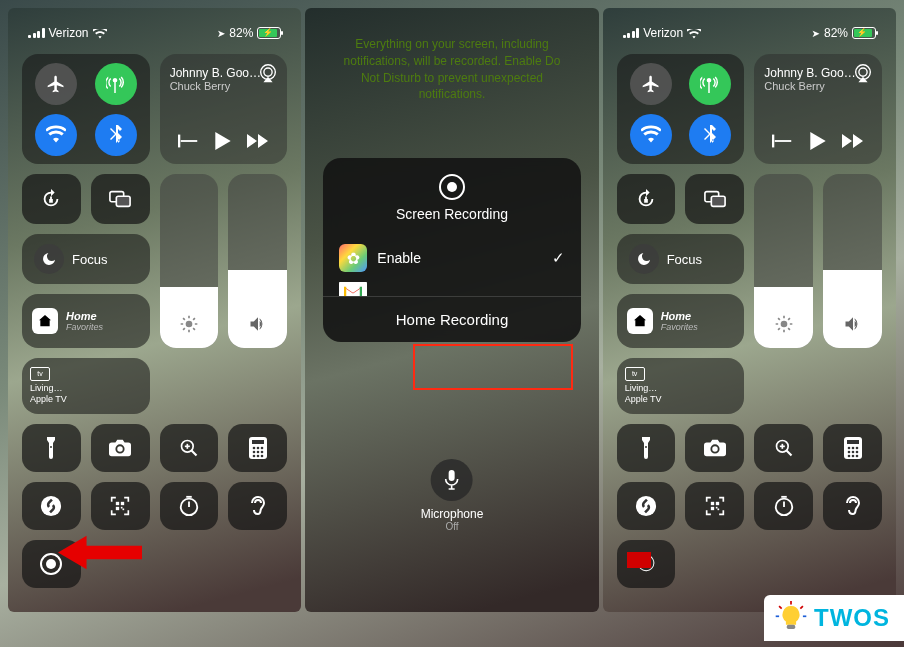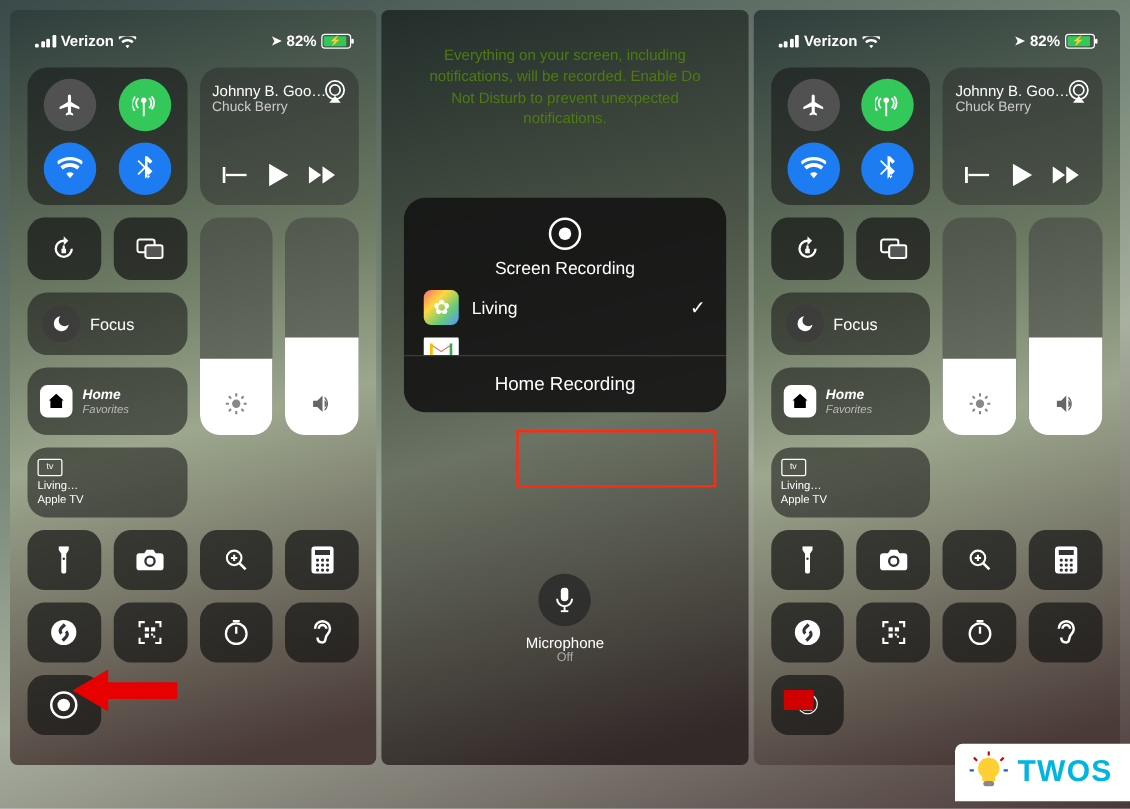--- a/index.html
+++ b/index.html
@@ -7,21 +7,21 @@
   width: 904px; height: 647px;
   background: linear-gradient(160deg, #3a4a4a 0%, #7a8a7a 40%, #a8b0a0 60%, #4a3838 100%);
   font-family: -apple-system, "Helvetica Neue", Arial, sans-serif;
   position: relative; overflow: hidden;
 }
 .panels { display: flex; gap: 4px; padding: 8px; height: 620px; }
 .panel { flex: 1; position: relative; border-radius: 6px; overflow: hidden; }
 .panel.blur { background: linear-gradient(165deg, #2f3e3c 0%, #6b7862 35%, #9ca78e 55%, #4a3a38 95%); }
 
 
-.status { position: absolute; top: 14px; left: 0; right: 0; height: 22px; display: flex; justify-content: space-between; align-items: center; padding: 0 20px; color: #fff; font-size: 12px; font-weight: 700; }
+.status { position: absolute; top: 14px; left: 0; right: 0; height: 22px; display: flex; justify-content: space-between; align-items: center; padding: 0 20px; color: #fff; font-size: 12px; font-weight: 400; }
 .status .left, .status .right { display: flex; align-items: center; gap: 4px; }
 .sig { display: inline-flex; align-items: flex-end; gap: 1.5px; height: 10px; }
 .sig b { width: 3px; background: #fff; border-radius: 1px; }
 .sig b:nth-child(1){height:3px} .sig b:nth-child(2){height:5px} .sig b:nth-child(3){height:7px} .sig b:nth-child(4){height:10px}
 .wifi-icn { width: 14px; height: 10px; position: relative; }
 .wifi-icn svg { width:14px; height:10px; }
 .bat { width: 24px; height: 12px; border: 1.5px solid #fff; border-radius: 3px; position: relative; display:inline-block; vertical-align:middle; }
 .bat:after { content:''; position:absolute; right:-3px; top:3px; width:2px; height:4px; background:#fff; border-radius:1px;}
 .bat .fill { position:absolute; left:1px; top:1px; bottom:1px; width:80%; background:#34c759; border-radius:1px; display:flex; align-items:center; justify-content:center;}
 .bolt { font-size:8px; color:#000; line-height:1; }
@@ -67,21 +67,21 @@
 
 .arrow { position:absolute; bottom:38px; left:50px; width:84px; height:40px; z-index:5; }
 .arrow.red svg { fill:#e60000; }
 
 
 .dim { position:absolute; inset:0; background: linear-gradient(165deg, #232e2c 0%, #4a5345 35%, #6b7364 55%, #332928 95%); }
 .info { position:absolute; top: 28px; left: 30px; right: 30px; text-align:center; color:#4d7c0f; font-size:12px; line-height:1.4; }
 .modal { position:absolute; top:150px; left:18px; right:18px; background: rgba(18,18,18,0.88); border-radius:18px; padding: 16px 0 0; color:#fff; backdrop-filter: blur(8px); }
 .modal .rec-ic { width:26px; height:26px; border:2px solid #fff; border-radius:50%; margin:0 auto 6px; display:flex; align-items:center; justify-content:center; }
 .modal .rec-ic:after { content:''; width:10px; height:10px; background:#fff; border-radius:50%; }
-.modal .mtitle { text-align:center; font-size:14px; font-weight:500; }
+.modal .mtitle { text-align:center; font-size:14px; font-weight:500; margin-bottom:12px; }
 .modal .opt { display:flex; align-items:center; gap:10px; padding:10px 16px; font-size:14px; cursor:pointer; }
 .modal .opt .aic { width:28px; height:28px; border-radius:6px; display:flex; align-items:center; justify-content:center; font-size:16px; }
 .modal .opt.last-cut { height:14px; overflow:hidden; padding-top:6px; padding-bottom:0;}
 .modal .chk { margin-left:auto; color:#fff; font-size:15px; }
 .modal .start { text-align:center; padding:14px 0; font-size:15px; border-top:0.5px solid rgba(255,255,255,0.15); cursor:pointer; }
 .hlbox { position:absolute; border:2px solid #ff2a12; pointer-events:none; }
 .mic { position:absolute; bottom: 80px; left:50%; transform:translateX(-50%); text-align:center; color:#fff; }
 .mic .mc { width:42px; height:42px; border-radius:50%; background:rgba(40,40,40,0.8); display:flex; align-items:center; justify-content:center; margin:0 auto 6px; cursor:pointer; }
 .mic .ml1 { font-size:12px; font-weight:500; }
 .mic .ml2 { font-size:10px; color:#aaa; }
@@ -329,21 +329,21 @@
 </div>
 
 <div class="panel">
   <div class="dim"></div>
   <div class="info">Everything on your screen, including notifications, will be recorded. Enable Do Not Disturb to prevent unexpected notifications.</div>
   <div class="modal">
     <div class="rec-ic"></div>
     <div class="mtitle">Screen Recording</div>
     <div class="opt">
       <div class="aic" style="background:linear-gradient(135deg,#ff6b6b,#ffd93d,#6bcB77,#4d96ff);">✿</div>
-      <span>Living</span>
+      <span>Enable</span>
       <span class="chk">✓</span>
     </div>
     <div class="opt last-cut">
       <div class="aic" style="background:#fff;">
             <svg width="18" height="14" viewBox="0 0 24 18">
               <path fill="#ea4335" d="M12 11L0 3v-1l12 8 12-8v1z"></path>
               <path fill="#fbbc04" d="M0 2h3v16H0z"></path>
               <path fill="#34a853" d="M21 2h3v16h-3z"></path>
             </svg>
           </div>

